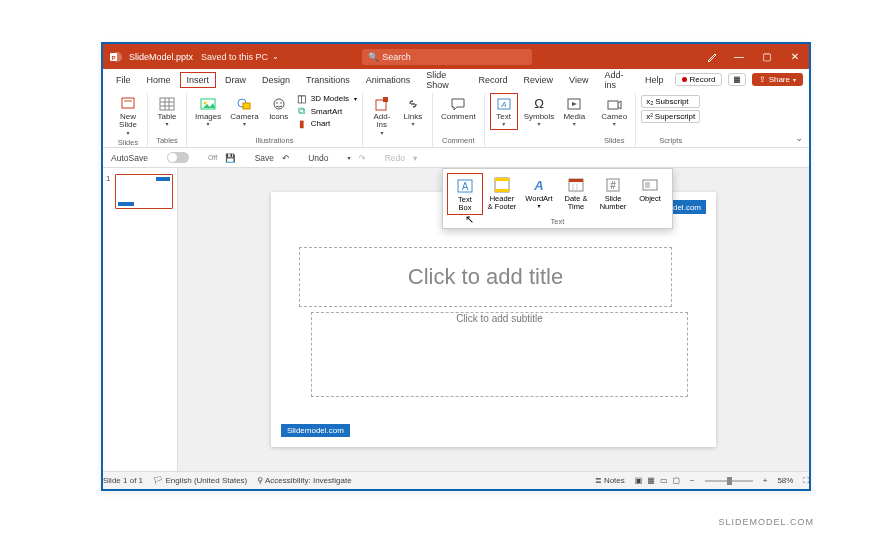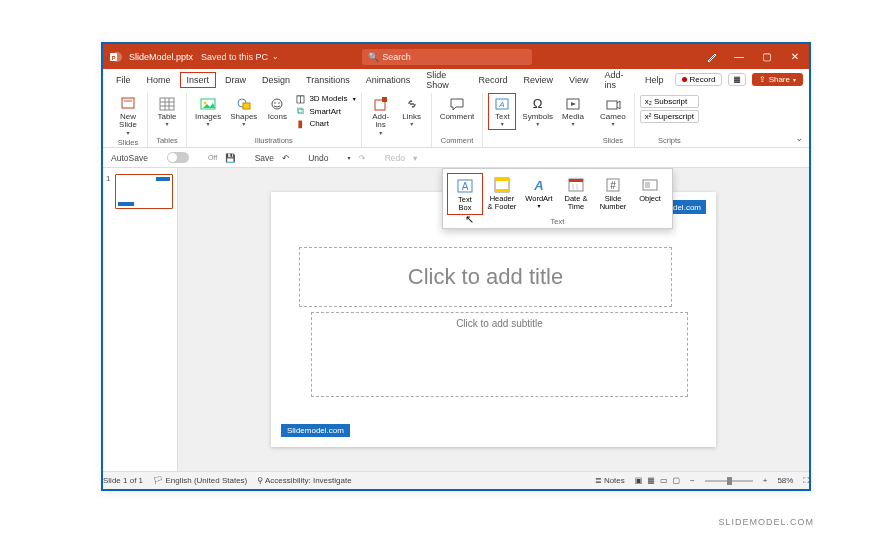--- a/index.html
+++ b/index.html
@@ -49,21 +49,21 @@
   .thumbwrap{position:relative;}
   .thumbnum{position:absolute;left:-1px;top:0;font-size:8px;color:#555;}
   .thumb{margin-left:8px;width:58px;height:35px;border:1.5px solid #c43e1c;border-radius:1px;background:#fff;position:relative;}
   .thumb .tbar{position:absolute;top:2px;right:2px;width:14px;height:4px;background:#1a6fc0;}
   .thumb .bbar{position:absolute;bottom:2px;left:2px;width:16px;height:4px;background:#1a6fc0;}
   .canvasarea{flex:1;display:flex;align-items:center;justify-content:center;position:relative;}
   .slide{width:445px;height:255px;background:#fff;box-shadow:0 1px 4px rgba(0,0,0,0.2);position:relative;}
   .logo1{position:absolute;top:8px;right:10px;background:#1a6fc0;color:#fff;font-size:9px;font-weight:600;padding:2px 5px;}
   .logo1 span{font-weight:400;font-size:8px;}
   .ph-title{position:absolute;top:55px;left:28px;right:44px;height:60px;border:1px dashed #aaa;display:flex;align-items:center;justify-content:center;font-size:22px;color:#888;}
-  .ph-sub{position:absolute;top:120px;left:40px;right:28px;height:85px;border:1px dashed #aaa;padding-top:5px;text-align:center;font-size:10px;color:#777;}
+  .ph-sub{position:absolute;top:120px;left:40px;right:28px;height:85px;border:1px dashed #aaa;text-align:center;font-size:10px;color:#777;}
   .footerlogo{position:absolute;bottom:10px;left:10px;background:#1a6fc0;color:#fff;font-size:8px;padding:2px 6px;}
   .dropdown{position:absolute;top:0;left:339px;background:#fff;border:1px solid #ccc;box-shadow:0 3px 8px rgba(0,0,0,0.2);padding:4px 4px 2px 4px;z-index:10;}
   .dropdown .ddrow{display:flex;gap:1px;}
   .ddbtn{display:flex;flex-direction:column;align-items:center;font-size:7.5px;width:36px;padding:2px 1px;cursor:pointer;text-align:center;line-height:1.05;}
   .ddbtn .ic{height:20px;display:flex;align-items:center;justify-content:center;font-size:14px;}
   .ddbtn.high{border:1px solid #d0321a;}
   .ddlabel{font-size:7.5px;color:#666;text-align:center;margin-top:2px;}
   .cursor{position:absolute;top:44px;left:22px;font-size:11px;color:#000;pointer-events:none;}
   .statusbar{height:18px;background:#f3f3f3;border-top:1px solid #ddd;display:flex;align-items:center;font-size:8px;color:#444;padding:0 0;gap:10px;}
   .statusbar .spacer{flex:1;}
@@ -180,21 +180,21 @@
             <span>Images</span>
             <span class="drop">▾</span>
           </div>
         <div class="rbtn">
             <span class="ic">
               <svg width="16" height="16" viewBox="0 0 16 16">
                 <circle cx="6" cy="7" r="4" fill="none" stroke="#48c"></circle>
                 <rect x="7" y="7" width="7" height="6" fill="#fc0" stroke="#c80"></rect>
               </svg>
             </span>
-            <span>Shapes</span>
+            <span>Camera</span>
             <span class="drop">▾</span>
           </div>
         <div class="rbtn">
             <span class="ic">
               <svg width="16" height="16" viewBox="0 0 16 16">
                 <circle cx="8" cy="8" r="5" fill="none" stroke="#555"></circle>
                 <circle cx="6" cy="7" r="0.8" fill="#555"></circle>
                 <circle cx="10" cy="7" r="0.8" fill="#555"></circle>
                 <path d="M5 10 Q8 12 11 10" fill="none" stroke="#555"></path>
               </svg>

